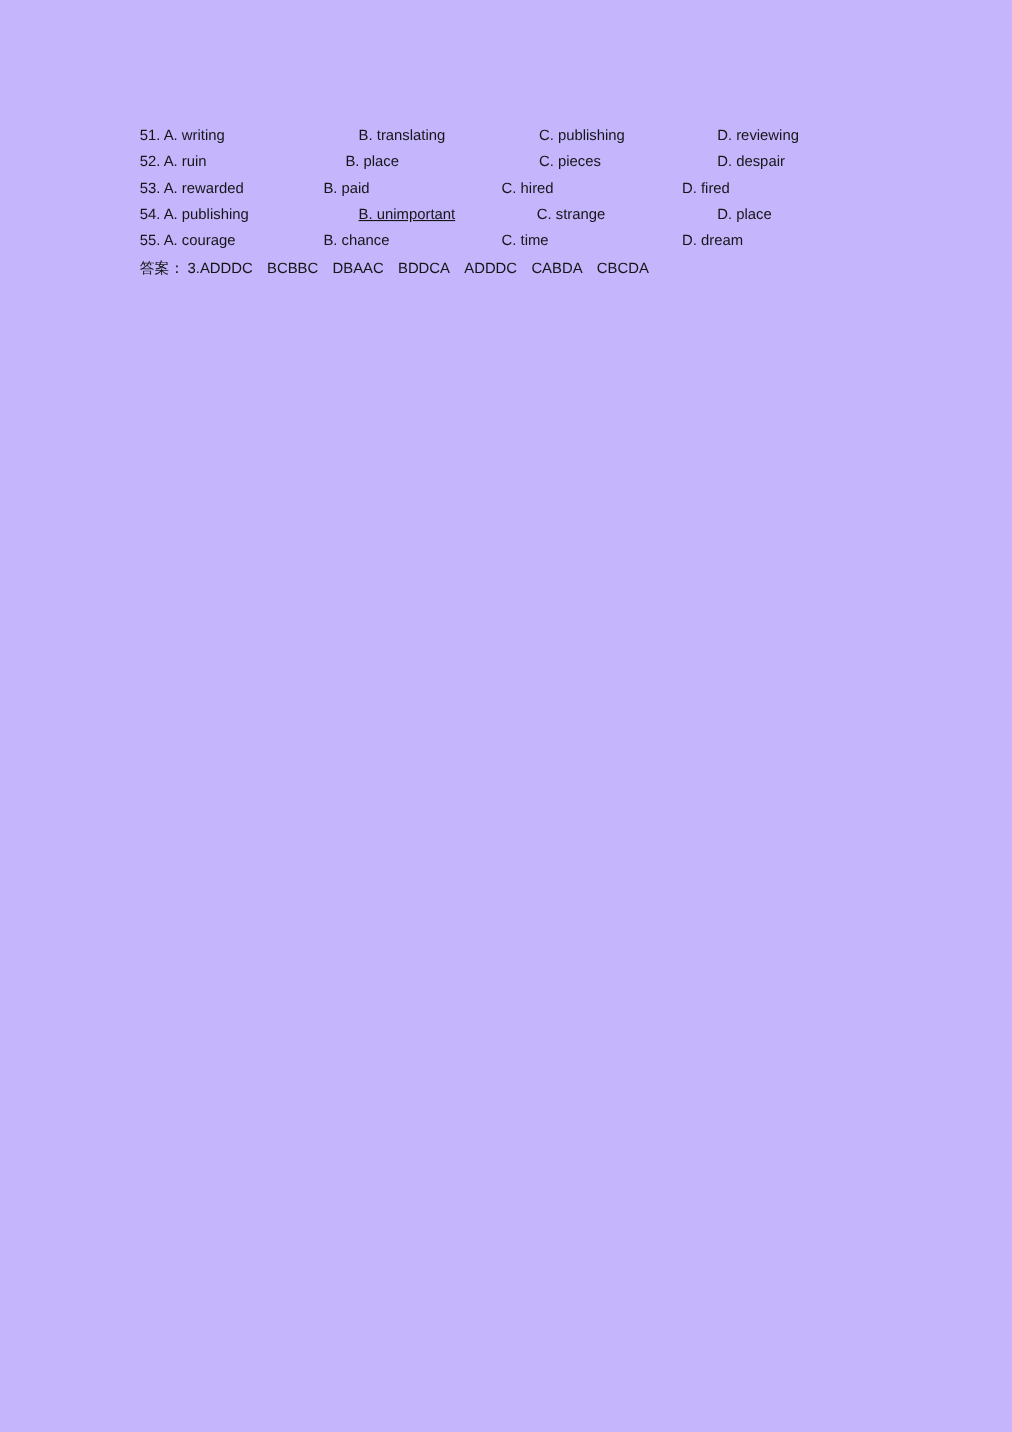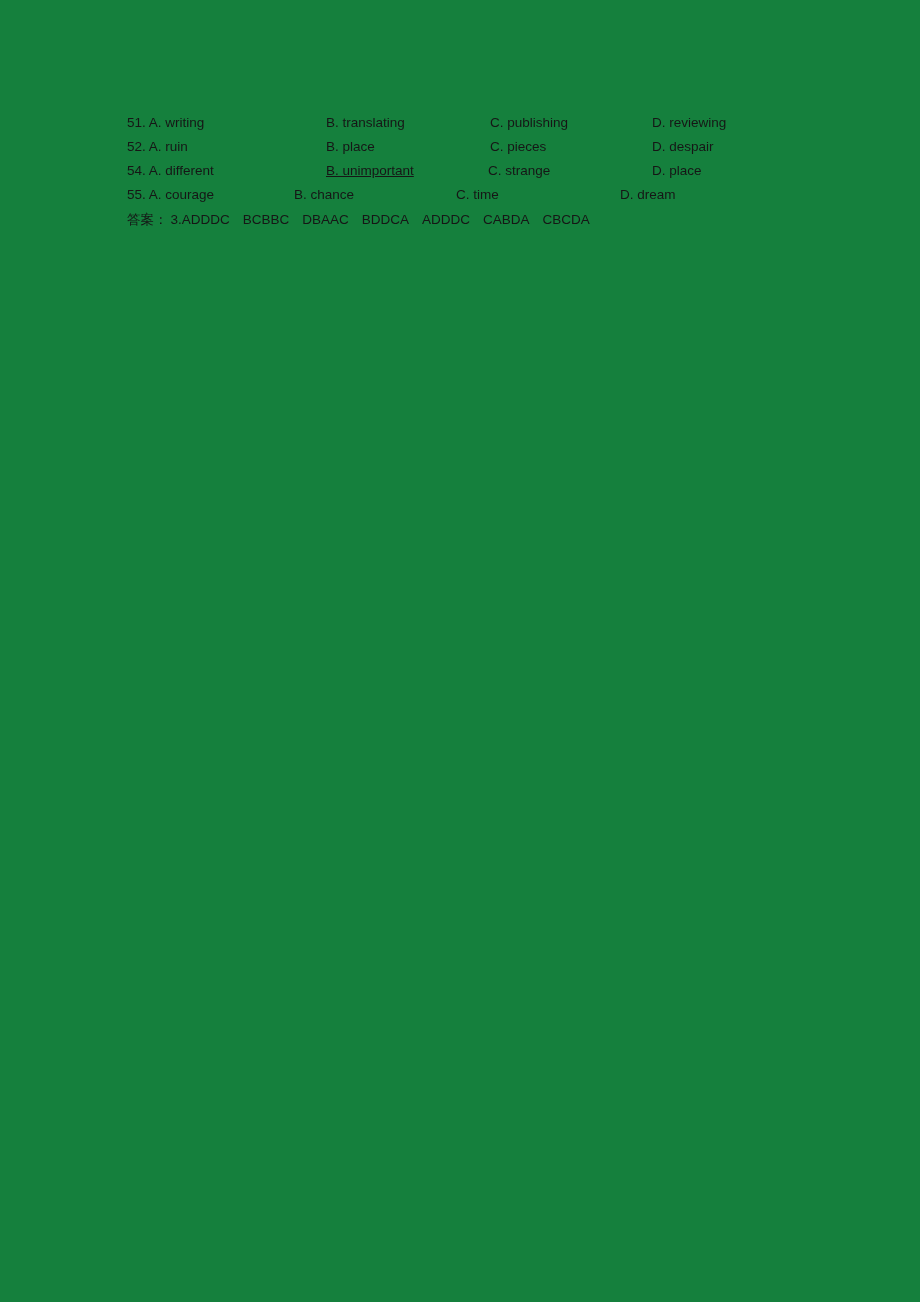--- a/index.html
+++ b/index.html
@@ -16,21 +16,21 @@
     color: #161616;
     -webkit-font-smoothing: antialiased;
   }
 
   .page {
     position: absolute;
     top: 0;
     left: 0;
     width: 920px;
     height: 1302px;
-    background: #15803d;
+    background: #c4b5fd;
     overflow: hidden;
   }
 
   .content {
     position: absolute;
     left: 127px;
     top: 111px;
     width: 700px;
   }
 
@@ -49,21 +49,21 @@
     display: inline-block;
     white-space: nowrap;
   }
   .opt-a { position: relative; display: inline-block; }
 
   
   .q-row[data-row="0"] .opt-b { left: 199px; }
   .q-row[data-row="0"] .opt-c { left: 363px; }
   .q-row[data-row="0"] .opt-d { left: 525px; }
 
-  .q-row[data-row="1"] .opt-b { left: 199px; }
+  .q-row[data-row="1"] .opt-b { left: 187px; }
   .q-row[data-row="1"] .opt-c { left: 363px; }
   .q-row[data-row="1"] .opt-d { left: 525px; }
 
   .q-row[data-row="2"] .opt-b { left: 167px; }
   .q-row[data-row="2"] .opt-c { left: 329px; }
   .q-row[data-row="2"] .opt-d { left: 493px; }
 
   .q-row[data-row="3"] .opt-b { left: 199px; text-decoration: underline; }
   .q-row[data-row="3"] .opt-c { left: 361px; }
   .q-row[data-row="3"] .opt-d { left: 525px; }
@@ -109,23 +109,29 @@
       <span class="opt opt-d">D. reviewing</span>
     </div>
 
     <div class="q-row" data-row="1">
       <span class="opt-a"><span>52.</span> <span>A. ruin</span></span>
       <span class="opt opt-b">B. place</span>
       <span class="opt opt-c">C. pieces</span>
       <span class="opt opt-d">D. despair</span>
     </div>
 
+    <div class="q-row" data-row="2">
+      <span class="opt-a"><span>53.</span> <span>A. rewarded</span></span>
+      <span class="opt opt-b">B. paid</span>
+      <span class="opt opt-c">C. hired</span>
+      <span class="opt opt-d">D. fired</span>
+    </div>
 
     <div class="q-row" data-row="3">
-      <span class="opt-a"><span>54.</span> <span>A. different</span></span>
+      <span class="opt-a"><span>54.</span> <span>A. publishing</span></span>
       <span class="opt opt-b">B. unimportant</span>
       <span class="opt opt-c">C. strange</span>
       <span class="opt opt-d">D. place</span>
     </div>
 
     <div class="q-row" data-row="4">
       <span class="opt-a"><span>55.</span> <span>A. courage</span></span>
       <span class="opt opt-b">B. chance</span>
       <span class="opt opt-c">C. time</span>
       <span class="opt opt-d">D. dream</span>

